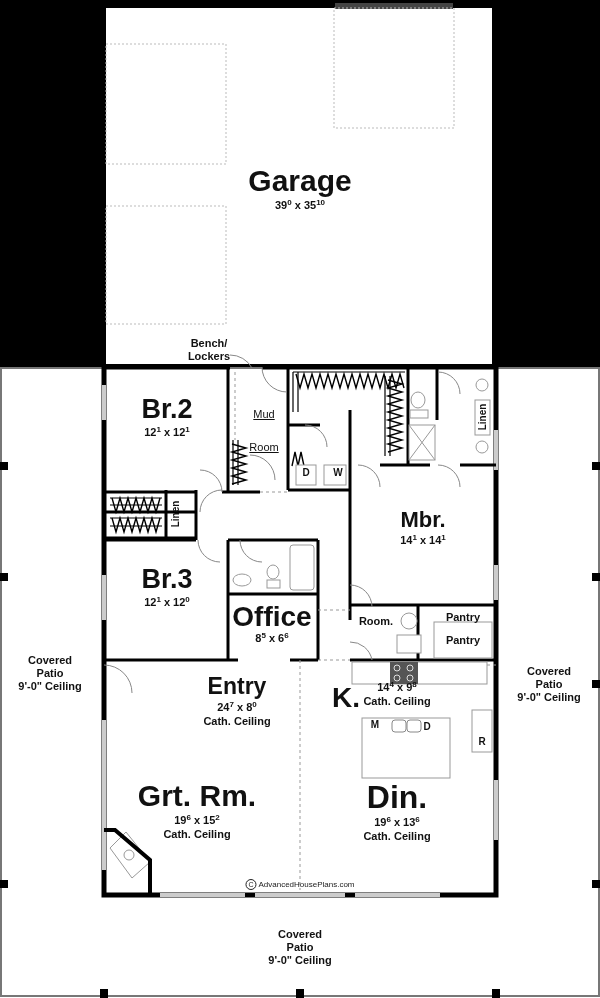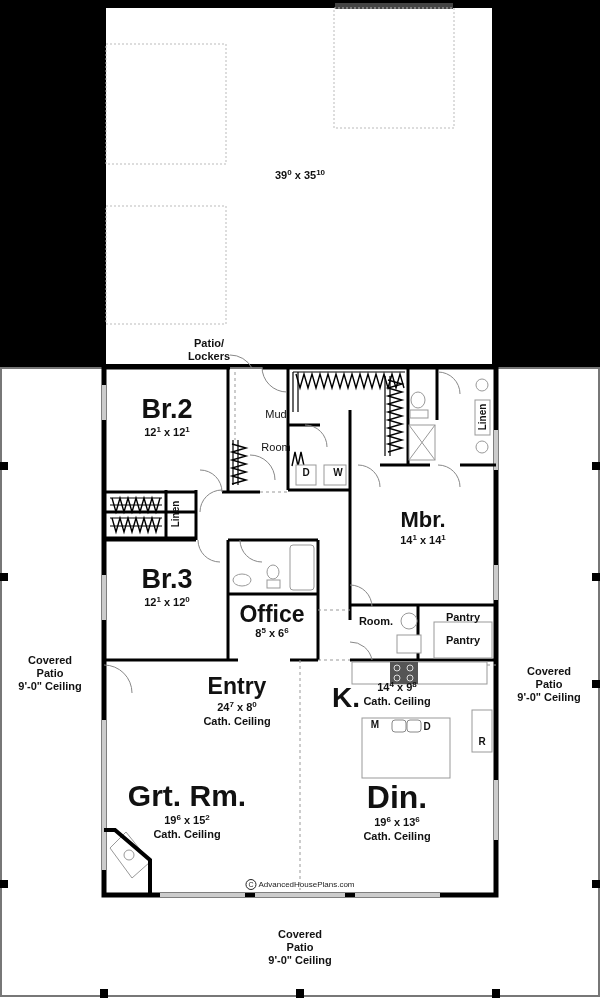--- a/index.html
+++ b/index.html
@@ -189,29 +189,30 @@
     <rect x="592" y="573" width="8" height="8"></rect>
     <rect x="592" y="680" width="8" height="8"></rect>
     <rect x="592" y="880" width="8" height="8"></rect>
     <rect x="100" y="989" width="8" height="9"></rect>
     <rect x="296" y="989" width="8" height="9"></rect>
     <rect x="492" y="989" width="8" height="9"></rect>
   </g>
 </svg>
 
 <div class="lbl" style="left:300px; top:166px;">
+  <div class="room-name" style="font-size:30px;">Garage</div>
   <div class="dim"><span>39</span><sup>0</sup> x <span>35</span><sup>10</sup></div>
 </div>
 
 <div class="lbl small" style="left:209px; top:337px;">
-  <div>Patio/</div>
+  <div>Bench/</div>
     <div>Lockers</div>
 </div>
 
-<div class="lbl small" style="left:276px; top:408px; font-weight:normal;">
+<div class="lbl small" style="left:264px; top:408px; font-weight:normal;text-decoration:underline;">
   <div style="font-weight:normal;font-size:11px;">Mud</div>
     <div style="font-weight:normal;font-size:11px;margin-top:20px;">Room</div>
 </div>
 
 <div class="appl" style="left:306px; top:472px;">D</div>
 <div class="appl" style="left:338px; top:472px;">W</div>
 
 <div class="lbl" style="left:167px; top:396px;">
   <div class="room-name" style="font-size:27px;">Br.2</div>
   <div class="dim"><span>12</span><sup>1</sup> x <span>12</span><sup>1</sup></div>
@@ -219,21 +220,21 @@
 
 <div class="lbl vert" style="left:176px; top:514px;">Linen</div>
 <div class="lbl vert" style="left:483px; top:417px;">Linen</div>
 
 <div class="lbl" style="left:167px; top:566px;">
   <div class="room-name" style="font-size:27px;">Br.3</div>
   <div class="dim"><span>12</span><sup>1</sup> x <span>12</span><sup>0</sup></div>
 </div>
 
 <div class="lbl" style="left:272px; top:603px;">
-  <div class="room-name" style="font-size:23px;">Office</div>
+  <div class="room-name" style="font-size:28px;">Office</div>
   <div class="dim" style="margin-top:2px;"><span>8</span><sup>5</sup> x <span>6</span><sup>6</sup></div>
 </div>
 
 <div class="lbl" style="left:423px; top:509px;">
   <div class="room-name" style="font-size:22px;">Mbr.</div>
   <div class="dim"><span>14</span><sup>1</sup> x <span>14</span><sup>1</sup></div>
 </div>
 
 <div class="lbl small" style="left:376px; top:615px;">Room.</div>
 <div class="lbl small" style="left:463px; top:611px;">Pantry</div>
@@ -249,21 +250,21 @@
 <div class="appl" style="left:375px; top:724px;">M</div>
 <div class="appl" style="left:427px; top:726px;">D</div>
 <div class="appl" style="left:482px; top:741px;">R</div>
 
 <div class="lbl" style="left:193px; top:675px;margin-left:44px;">
   <div class="room-name" style="font-size:23px;">Entry</div>
   <div class="dim"><span>24</span><sup>7</sup> x <span>8</span><sup>0</sup></div>
   <div class="note">Cath. Ceiling</div>
 </div>
 
-<div class="lbl" style="left:187px; top:781px;">
+<div class="lbl" style="left:197px; top:781px;">
   <div class="room-name" style="font-size:30px;">Grt. Rm.</div>
   <div class="dim"><span>19</span><sup>6</sup> x <span>15</span><sup>2</sup></div>
   <div class="note">Cath. Ceiling</div>
 </div>
 
 <div class="lbl" style="left:397px; top:781px;">
   <div class="room-name" style="font-size:32px;">Din.</div>
   <div class="dim"><span>19</span><sup>6</sup> x <span>13</span><sup>6</sup></div>
   <div class="note">Cath. Ceiling</div>
 </div>

